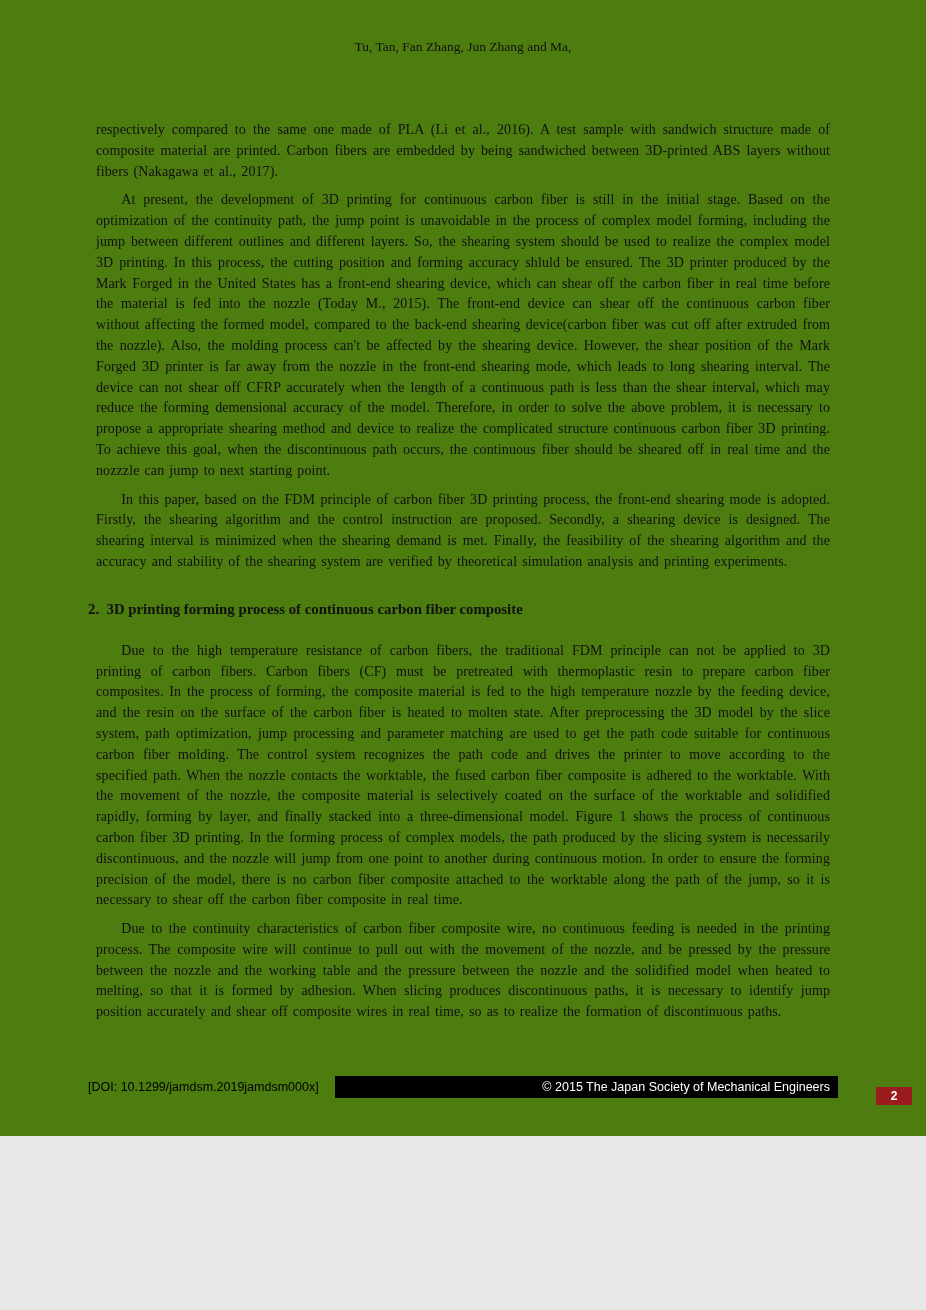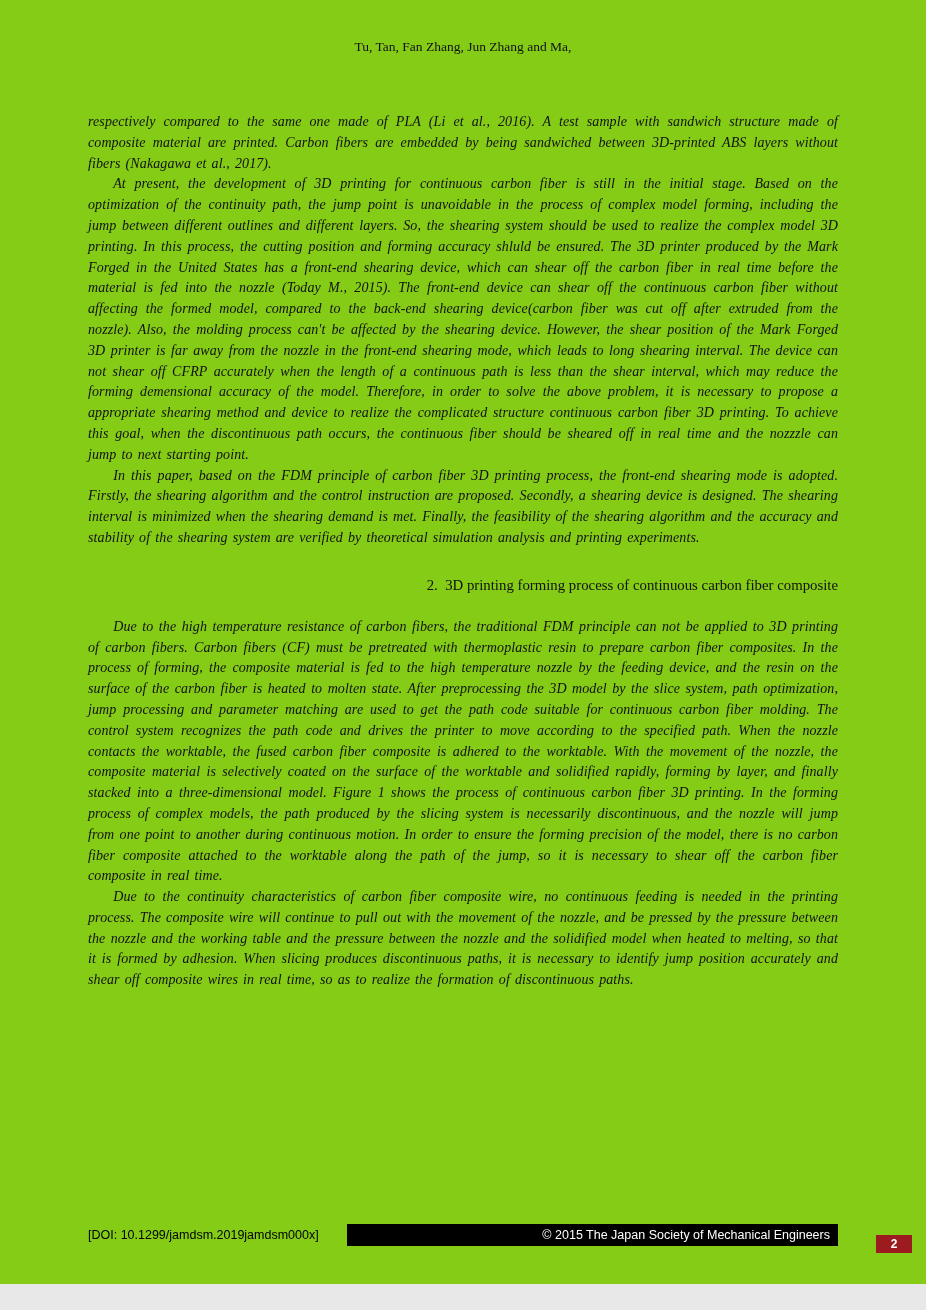--- a/index.html
+++ b/index.html
@@ -3,81 +3,79 @@
 <meta charset="utf-8">
 <style>
   html, body {
     margin: 0;
     padding: 0;
     background: #e8e8e8;
   }
   .page {
     position: relative;
     width: 926px;
-    height: 1284px;
+    height: 1136px;
     margin: 0 auto;
-    background: #84cc16;
+    background: #4d7c0f;
     font-family: "Liberation Serif", serif;
     color: #111111;
     overflow: hidden;
   }
   .running-head {
     position: absolute;
     top: 36px;
     left: 88px;
     right: 88px;
     text-align: center;
     font-size: 13.5px;
     line-height: 22px;
   }
   .content {
     position: absolute;
     top: 112px;
     left: 88px;
     right: 88px;
   }
   .para {
-    margin: 0;
+    margin: 8px;
     font-size: 14px;
     line-height: 20.8px;
     text-align: justify;
     text-indent: 1.8em;
     letter-spacing: 0.1px;
     word-spacing: 1.5px;
-    font-style: italic;
   }
   .para.no-indent {
     text-indent: 0;
   }
   .section-heading {
     margin: 26px 0 22px 0;
     font-size: 14.8px;
-    font-weight: normal;
+    font-weight: bold;
     line-height: 20px;
-    text-align: right;
   }
   .page-footer {
     position: absolute;
     left: 88px;
     right: 88px;
     bottom: 36px;
     height: 24px;
     font-family: "Liberation Sans", sans-serif;
     font-size: 12.5px;
   }
   .footer-row {
     display: flex;
     align-items: stretch;
     height: 22px;
   }
   .doi {
     flex: 0 0 auto;
     display: flex;
     align-items: center;
-    padding-right: 28px;
+    padding-right: 16px;
     color: #000000;
     white-space: nowrap;
   }
   .copyright-bar {
     flex: 1 1 auto;
     background: #000000;
     color: #ffffff;
     display: flex;
     align-items: center;
     justify-content: flex-end;

